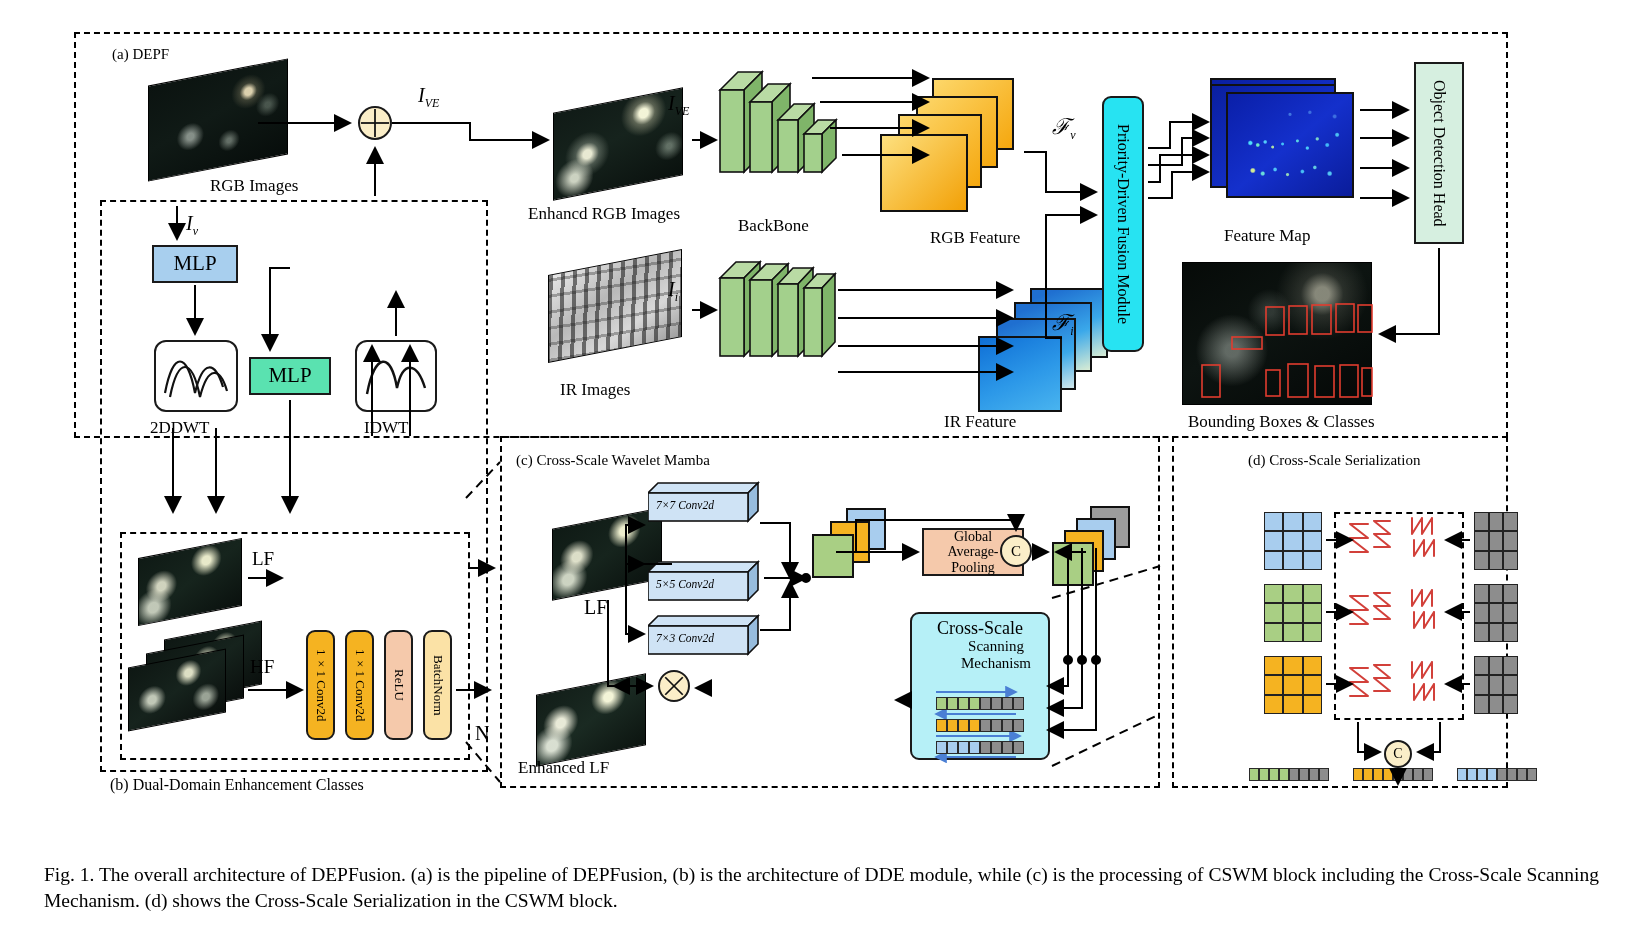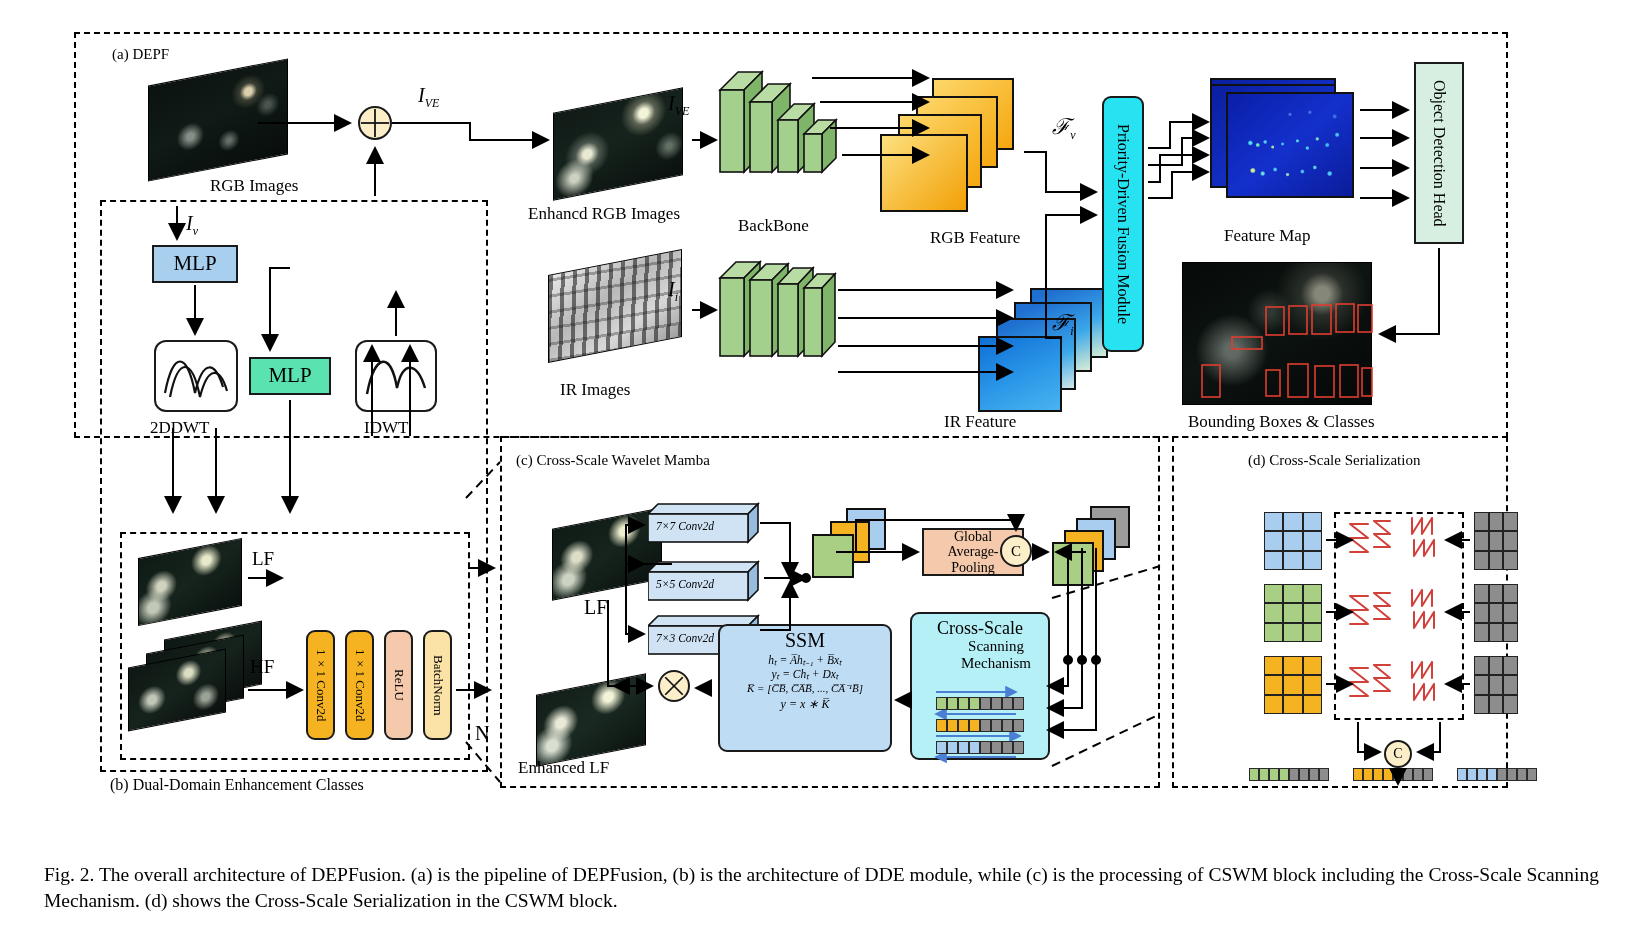--- a/index.html
+++ b/index.html
@@ -352,21 +352,21 @@
 
   <div class="photo skewimg" style="left:536px; top:684px; width:110px; height:72px;
               background:
                 radial-gradient(circle at 66% 22%, rgba(255,255,225,.95) 0 5%, transparent 19%),
                 radial-gradient(circle at 22% 46%, rgba(255,255,235,.9) 0 5%, transparent 19%),
                 radial-gradient(circle at 14% 76%, rgba(250,255,240,.85) 0 5%, transparent 19%),
                 linear-gradient(150deg,#121d18,#1a2a22 50%,#0c1410);
               border:1px solid #000;"></div>
   <div class="lab" style="left:518px; top:758px; font-size:17px;">Enhanced LF</div>
 
-  <div class="abs" style="left:648px; top:502px;">
+  <div class="abs" style="left:648px; top:481px;">
     <svg width="112" height="42" viewBox="0 0 112 42">
       <polygon points="0,12 10,2 110,2 100,12" fill="#cfe3f5" stroke="#111" stroke-width="1.6"></polygon>
       <polygon points="110,2 110,30 100,40 100,12" fill="#97bcdd" stroke="#111" stroke-width="1.6"></polygon>
       <rect x="0" y="12" width="100" height="28" fill="#cfe3f5" stroke="#111" stroke-width="1.6"></rect>
     </svg>
     <span class="lab" style="left:8px; top:18px; font-size:11.5px; font-style:italic;">7×7  Conv2d</span>
   </div>
   <div class="abs" style="left:648px; top:560px;">
     <svg width="112" height="42" viewBox="0 0 112 42">
       <polygon points="0,12 10,2 110,2 100,12" fill="#cfe3f5" stroke="#111" stroke-width="1.6"></polygon>
@@ -405,27 +405,20 @@
     <div class="sheet" style="left:0;   top:36px;width:42px; height:44px; background:#a9cf84;"></div>
   </div>
 
   <div class="circ" style="left:658px; top:670px; width:32px; height:32px;">
     <svg width="32" height="32" viewBox="0 0 32 32">
         <line x1="6" y1="6" x2="26" y2="26" stroke="#111" stroke-width="2"></line>
         <line x1="26" y1="6" x2="6" y2="26" stroke="#111" stroke-width="2"></line>
       </svg>
   </div>
 
-  <div class="modbox rounded" style="left:718px; top:624px; width:174px; height:128px; background:#bfdcf5; flex-direction:column; justify-content:flex-start; padding-top:3px;">
-    <span style="font-size:20px;">SSM</span>
-    <span style="font-size:11.5px; font-style:italic; margin-top:3px;">hₜ = A̅hₜ₋₁ + B̅xₜ</span>
-    <span style="font-size:11.5px; font-style:italic; margin-top:1px;">yₜ = Chₜ + Dxₜ</span>
-    <span style="font-size:11px; font-style:italic; margin-top:1px;">K̅ = [C̅B̅, C̅A̅B̅, ..., C̅A̅⁻¹B̅]</span>
-    <span style="font-size:12px; font-style:italic; margin-top:4px;">y = x ∗ K̅</span>
-  </div>
 
   <div class="modbox rounded" style="left:910px; top:612px; width:140px; height:148px; background:#b6f0f7; flex-direction:column; justify-content:flex-start; padding-top:4px;">
     <span style="font-size:18px;">Cross-Scale</span>
     <span style="font-size:15px;margin-left:32px;">Scanning Mechanism</span>
   </div>
 
   <svg class="ov">
     <defs>
       <marker id="bar" markerWidth="7" markerHeight="7" refX="6" refY="3.5" orient="auto">
         <polygon points="0 0, 7 3.5, 0 7" fill="#4a7fd4"></polygon>
@@ -707,15 +700,15 @@
       <line x1="1326" y1="684" x2="1352" y2="684"></line>
       <line x1="1470" y1="540" x2="1446" y2="540"></line>
       <line x1="1470" y1="612" x2="1446" y2="612"></line>
       <line x1="1470" y1="684" x2="1446" y2="684"></line>
       <path d="M1358 722 V752 H1380"></path>
       <path d="M1440 722 V752 H1418"></path>
       <line x1="1398" y1="770" x2="1398" y2="784"></line>
     </g>
   </svg>
 
-  <div class="caption">Fig. 2.  The overall architecture of DEPFusion. (a) is the pipeline of DEPFusion, (b) is the architecture of DDE module, while (c) is the processing of CSWM block including the Cross-Scale Scanning Mechanism. (d) shows the Cross-Scale Serialization in the CSWM block.</div>
+  <div class="caption">Fig. 1.  The overall architecture of DEPFusion. (a) is the pipeline of DEPFusion, (b) is the architecture of DDE module, while (c) is the processing of CSWM block including the Cross-Scale Scanning Mechanism. (d) shows the Cross-Scale Serialization in the CSWM block.</div>
 
 </div>
 
 </body></html>

